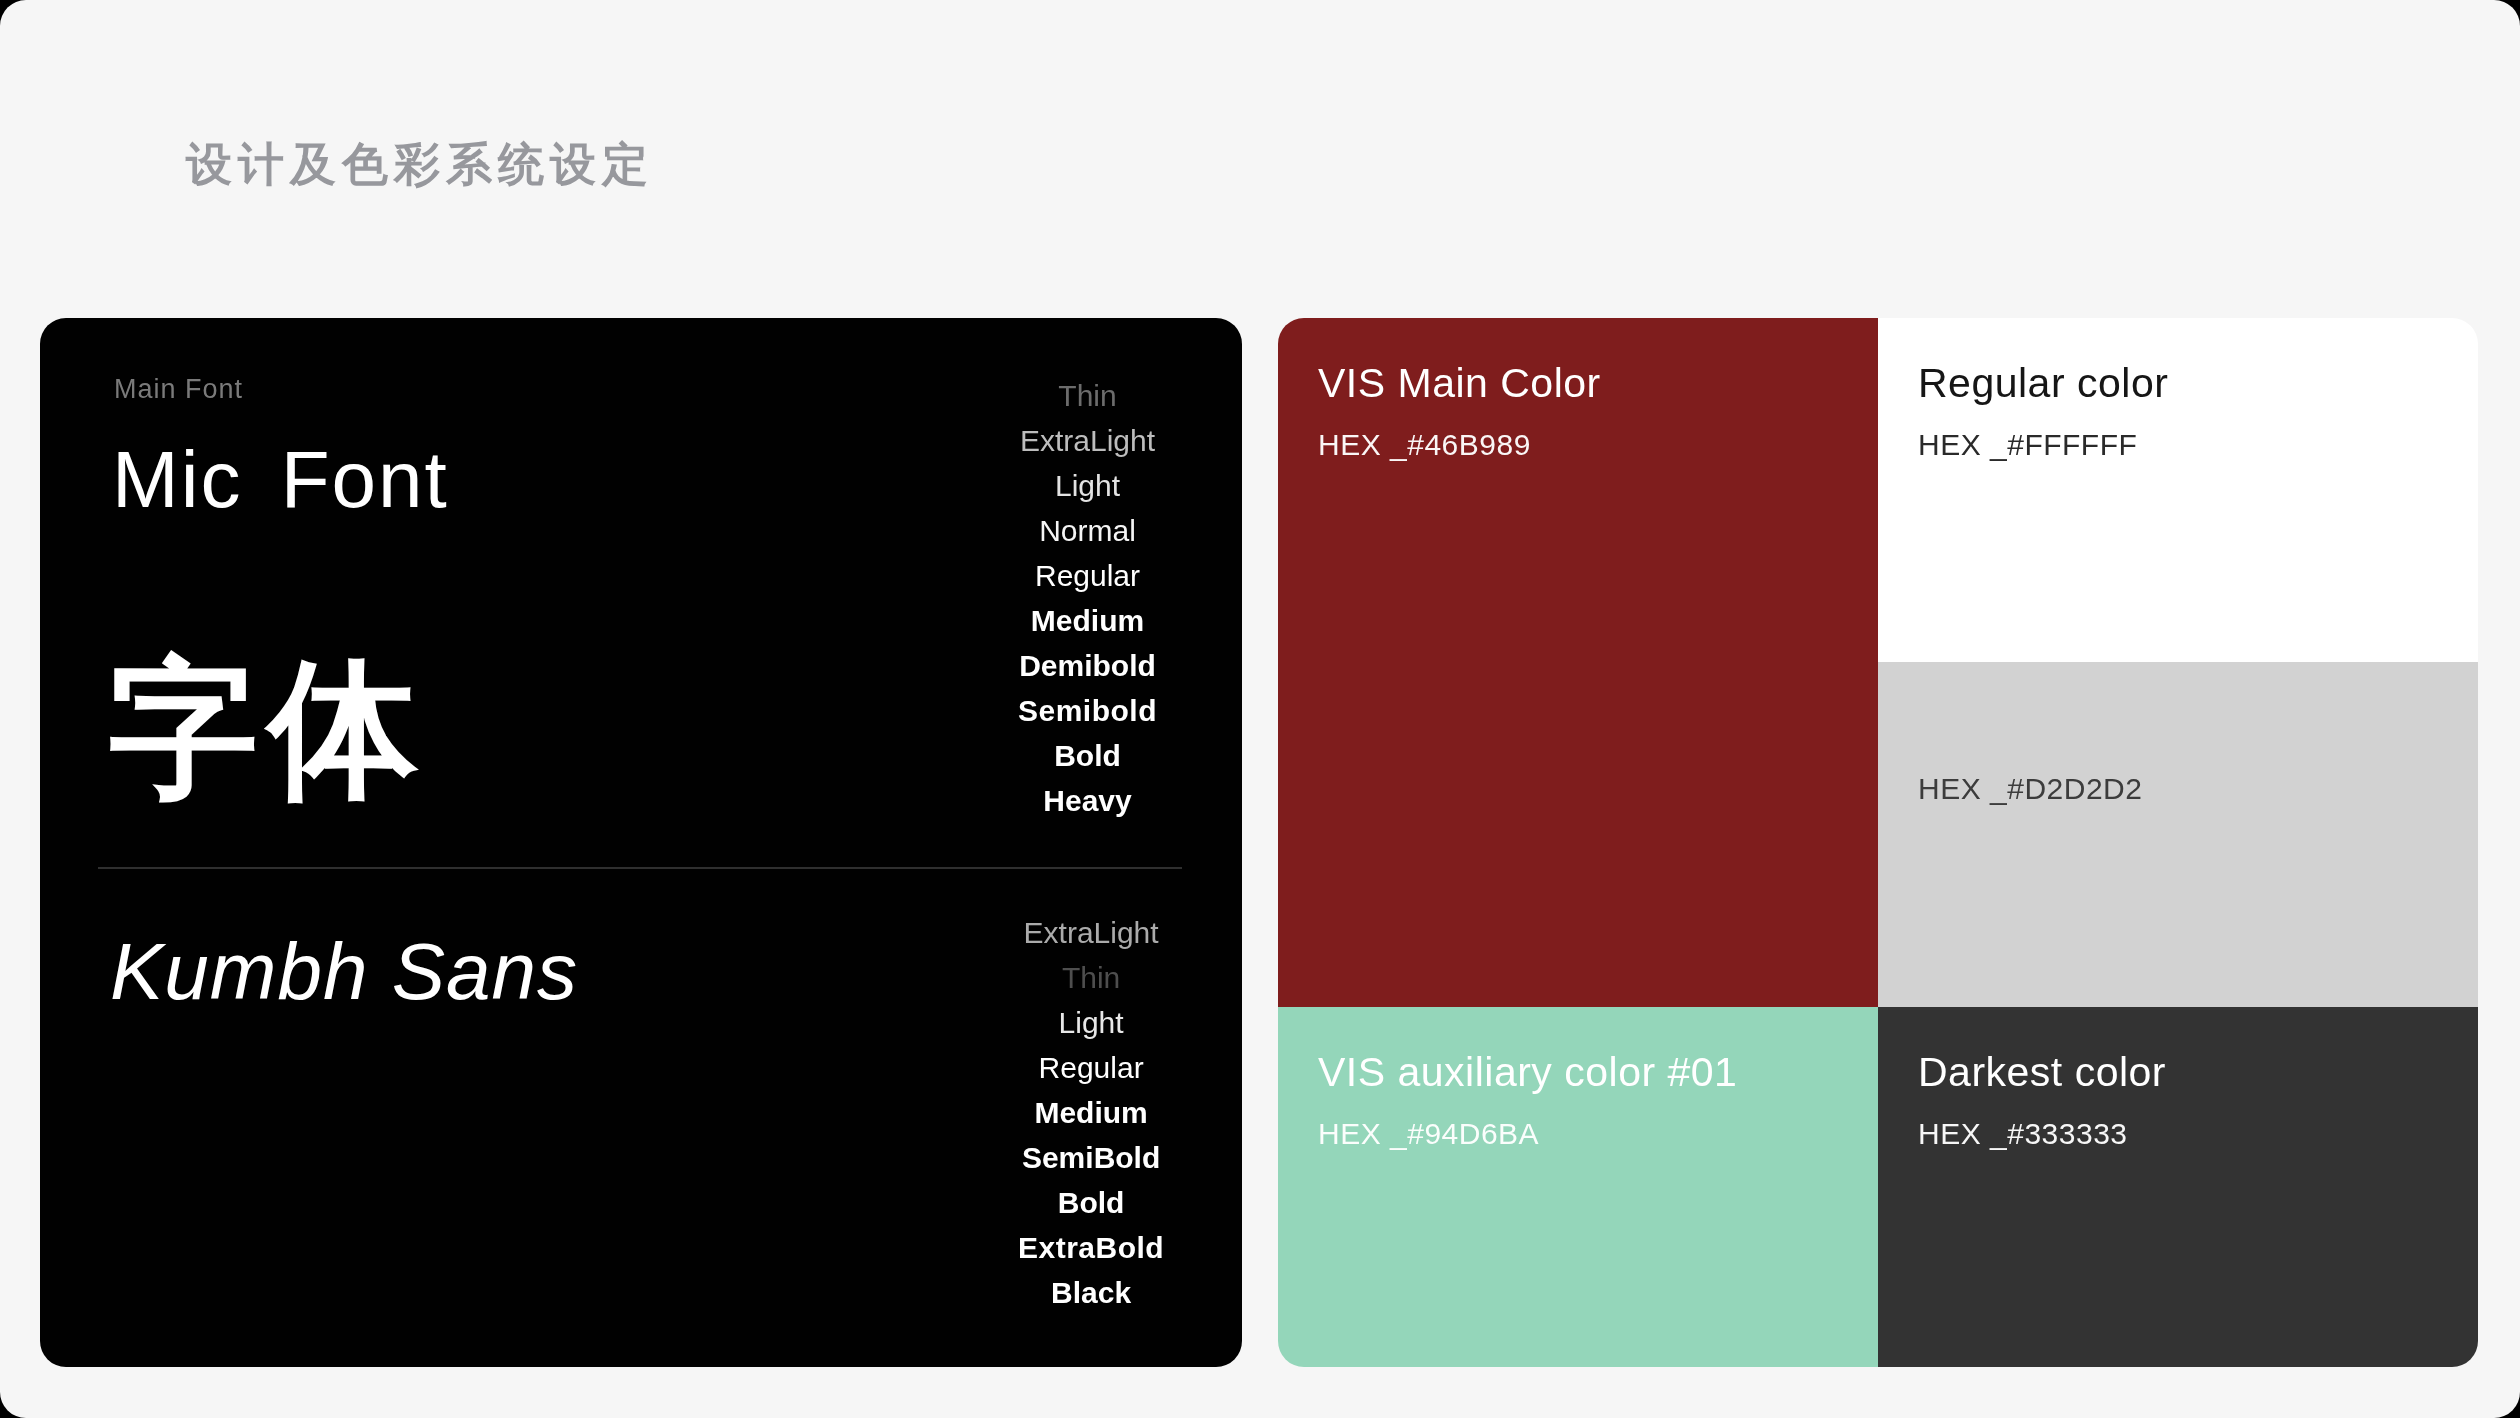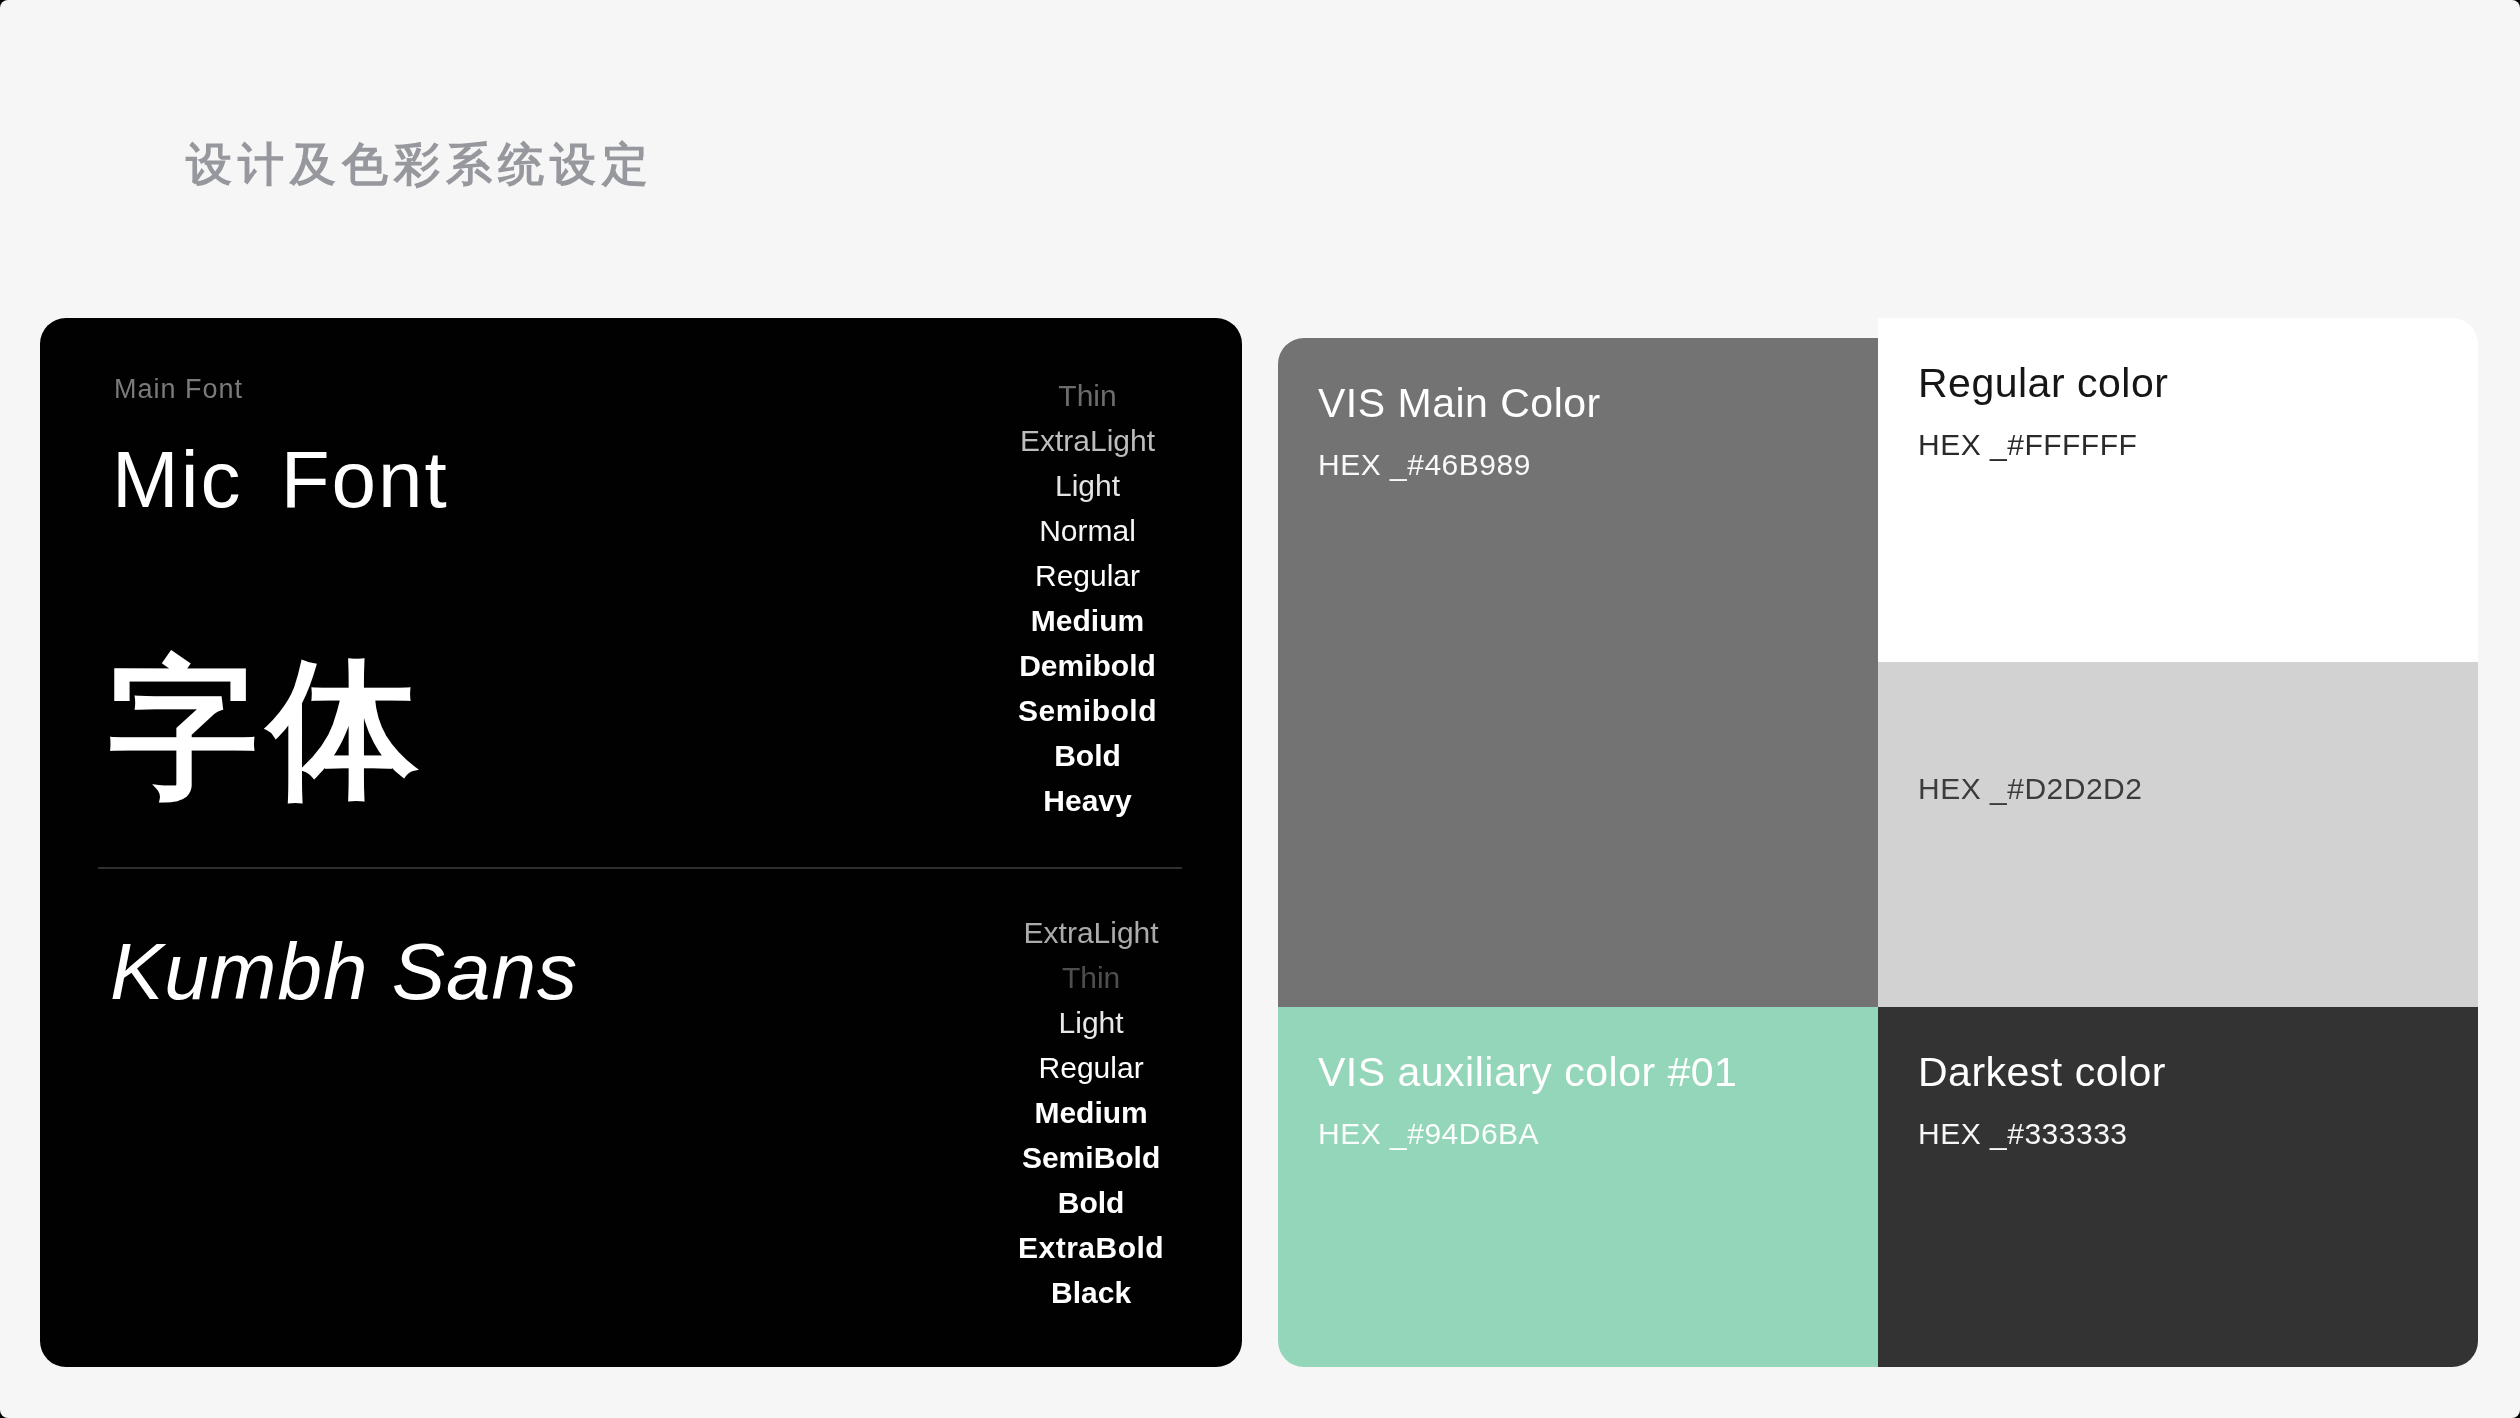--- a/index.html
+++ b/index.html
@@ -1,18 +1,18 @@
 <!DOCTYPE html>
 <html><head>
 <meta charset="utf-8">
 <style>
   html,body{margin:0;padding:0;background:#000;}
   #page{
     position:relative;width:2520px;height:1418px;
-    background:#F6F6F6;border-radius:8px;overflow:hidden;
+    background:#F6F6F6;border-radius:26px;overflow:hidden;
     font-family:"Liberation Sans",sans-serif;
   }
   .page-title{
     position:absolute;left:186px;top:134px;
     font-size:46px;font-weight:700;color:#97989D;letter-spacing:6px;
   }
   
   .font-card{
     position:absolute;left:40px;top:318px;width:1202px;height:1049px;
     background:#010101;border-radius:26px;text-align:center;
@@ -42,21 +42,21 @@
   .l2-2{color:#E8E8E8;font-weight:400;}
   .l2-3{color:#FFFFFF;font-weight:400;}
   .l2-4{color:#FFFFFF;font-weight:600;}
   .l2-5{color:#FFFFFF;font-weight:700;}
   .l2-6{color:#FFFFFF;font-weight:800;}
   .l2-7{color:#FFFFFF;font-weight:800;letter-spacing:.5px;}
   .l2-8{color:#FFFFFF;font-weight:900;}
   
   .color-grid{position:absolute;left:1278px;top:318px;width:1200px;height:1049px;}
   .tile{position:absolute;}
-  .tile-main    {left:0;    top:0;    width:600px;height:689px;background:#737373;border-radius:26px 0 0 0;margin-top:20px;}
+  .tile-main    {left:0;    top:0;    width:600px;height:689px;background:#7f1d1d;border-radius:26px 0 0 0;}
   .tile-aux1    {left:0;    top:689px;width:600px;height:360px;background:#94D6BA;border-radius:0 0 0 26px;}
   .tile-lightest{left:600px;top:0;    width:600px;height:344px;background:#FFFFFF;border-radius:0 26px 0 0;}
   .tile-aux2    {left:600px;top:344px;width:600px;height:345px;background:#D2D2D2;}
   .tile-darkest {left:600px;top:689px;width:600px;height:360px;background:#333333;border-radius:0 0 26px 0;}
   .tile-title{position:absolute;left:40px;top:42px;font-size:41px;letter-spacing:.5px;}
   .tile-hex{position:absolute;left:40px;top:110px;font-size:30px;letter-spacing:.5px;}
   .text-light .tile-title{color:#FFFFFF;}
   .text-light .tile-hex{color:rgba(255,255,255,.96);}
   .text-dark .tile-title{color:#161616;}
   .text-dark .tile-hex{color:#2A2A2A;}

